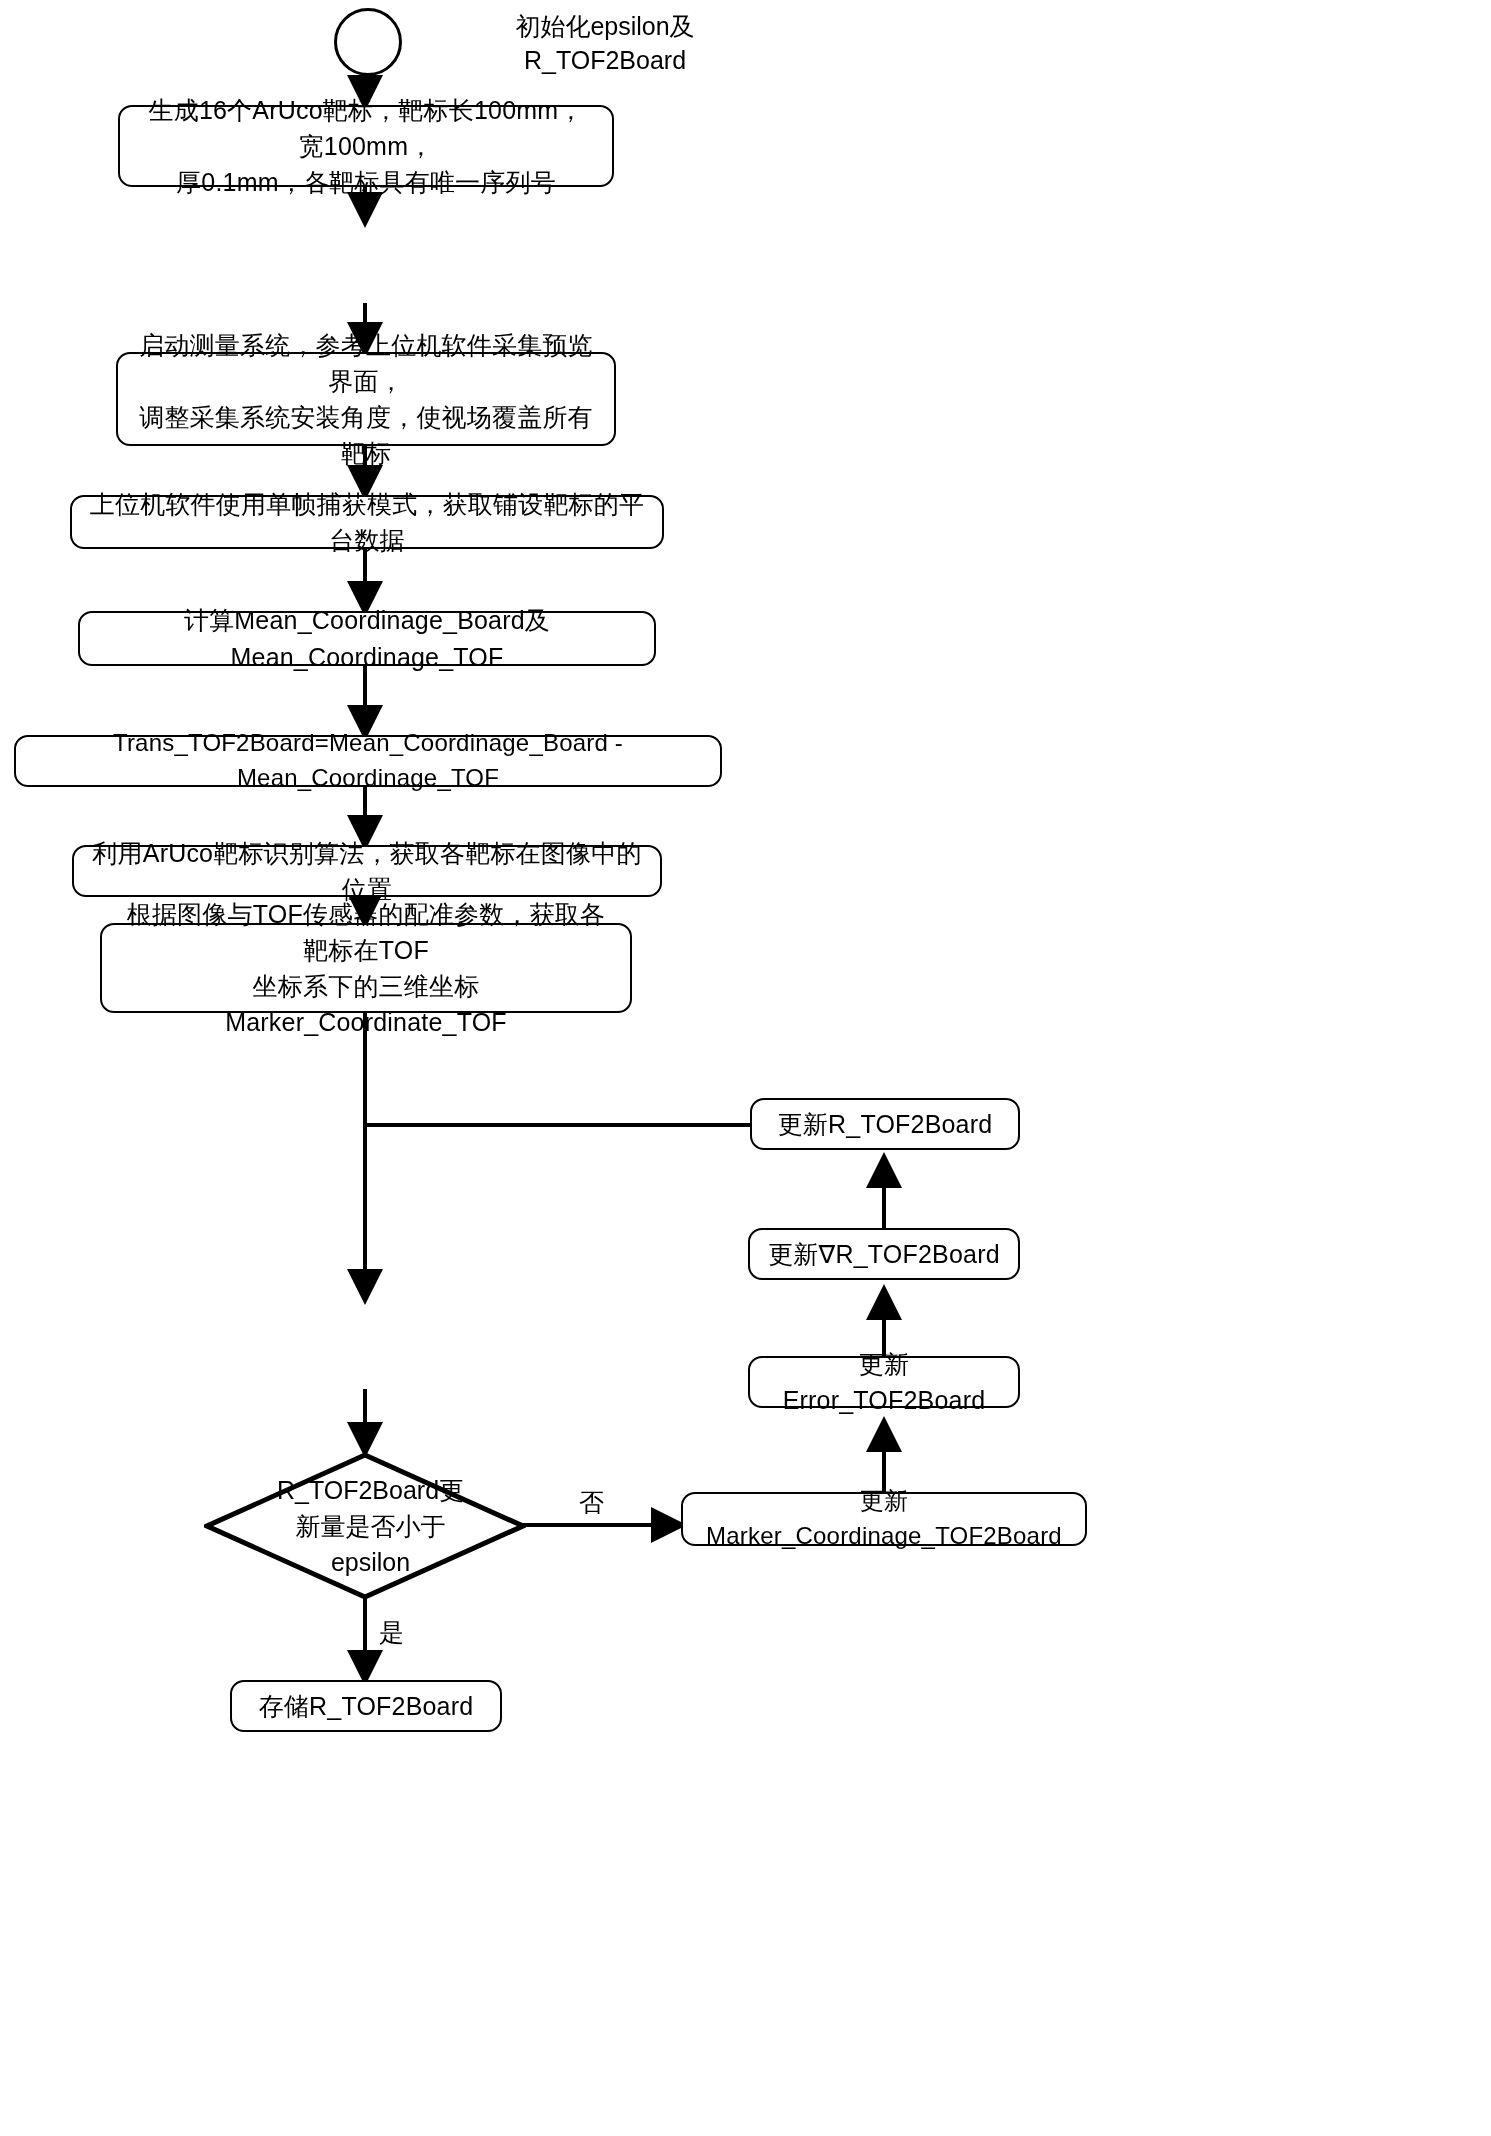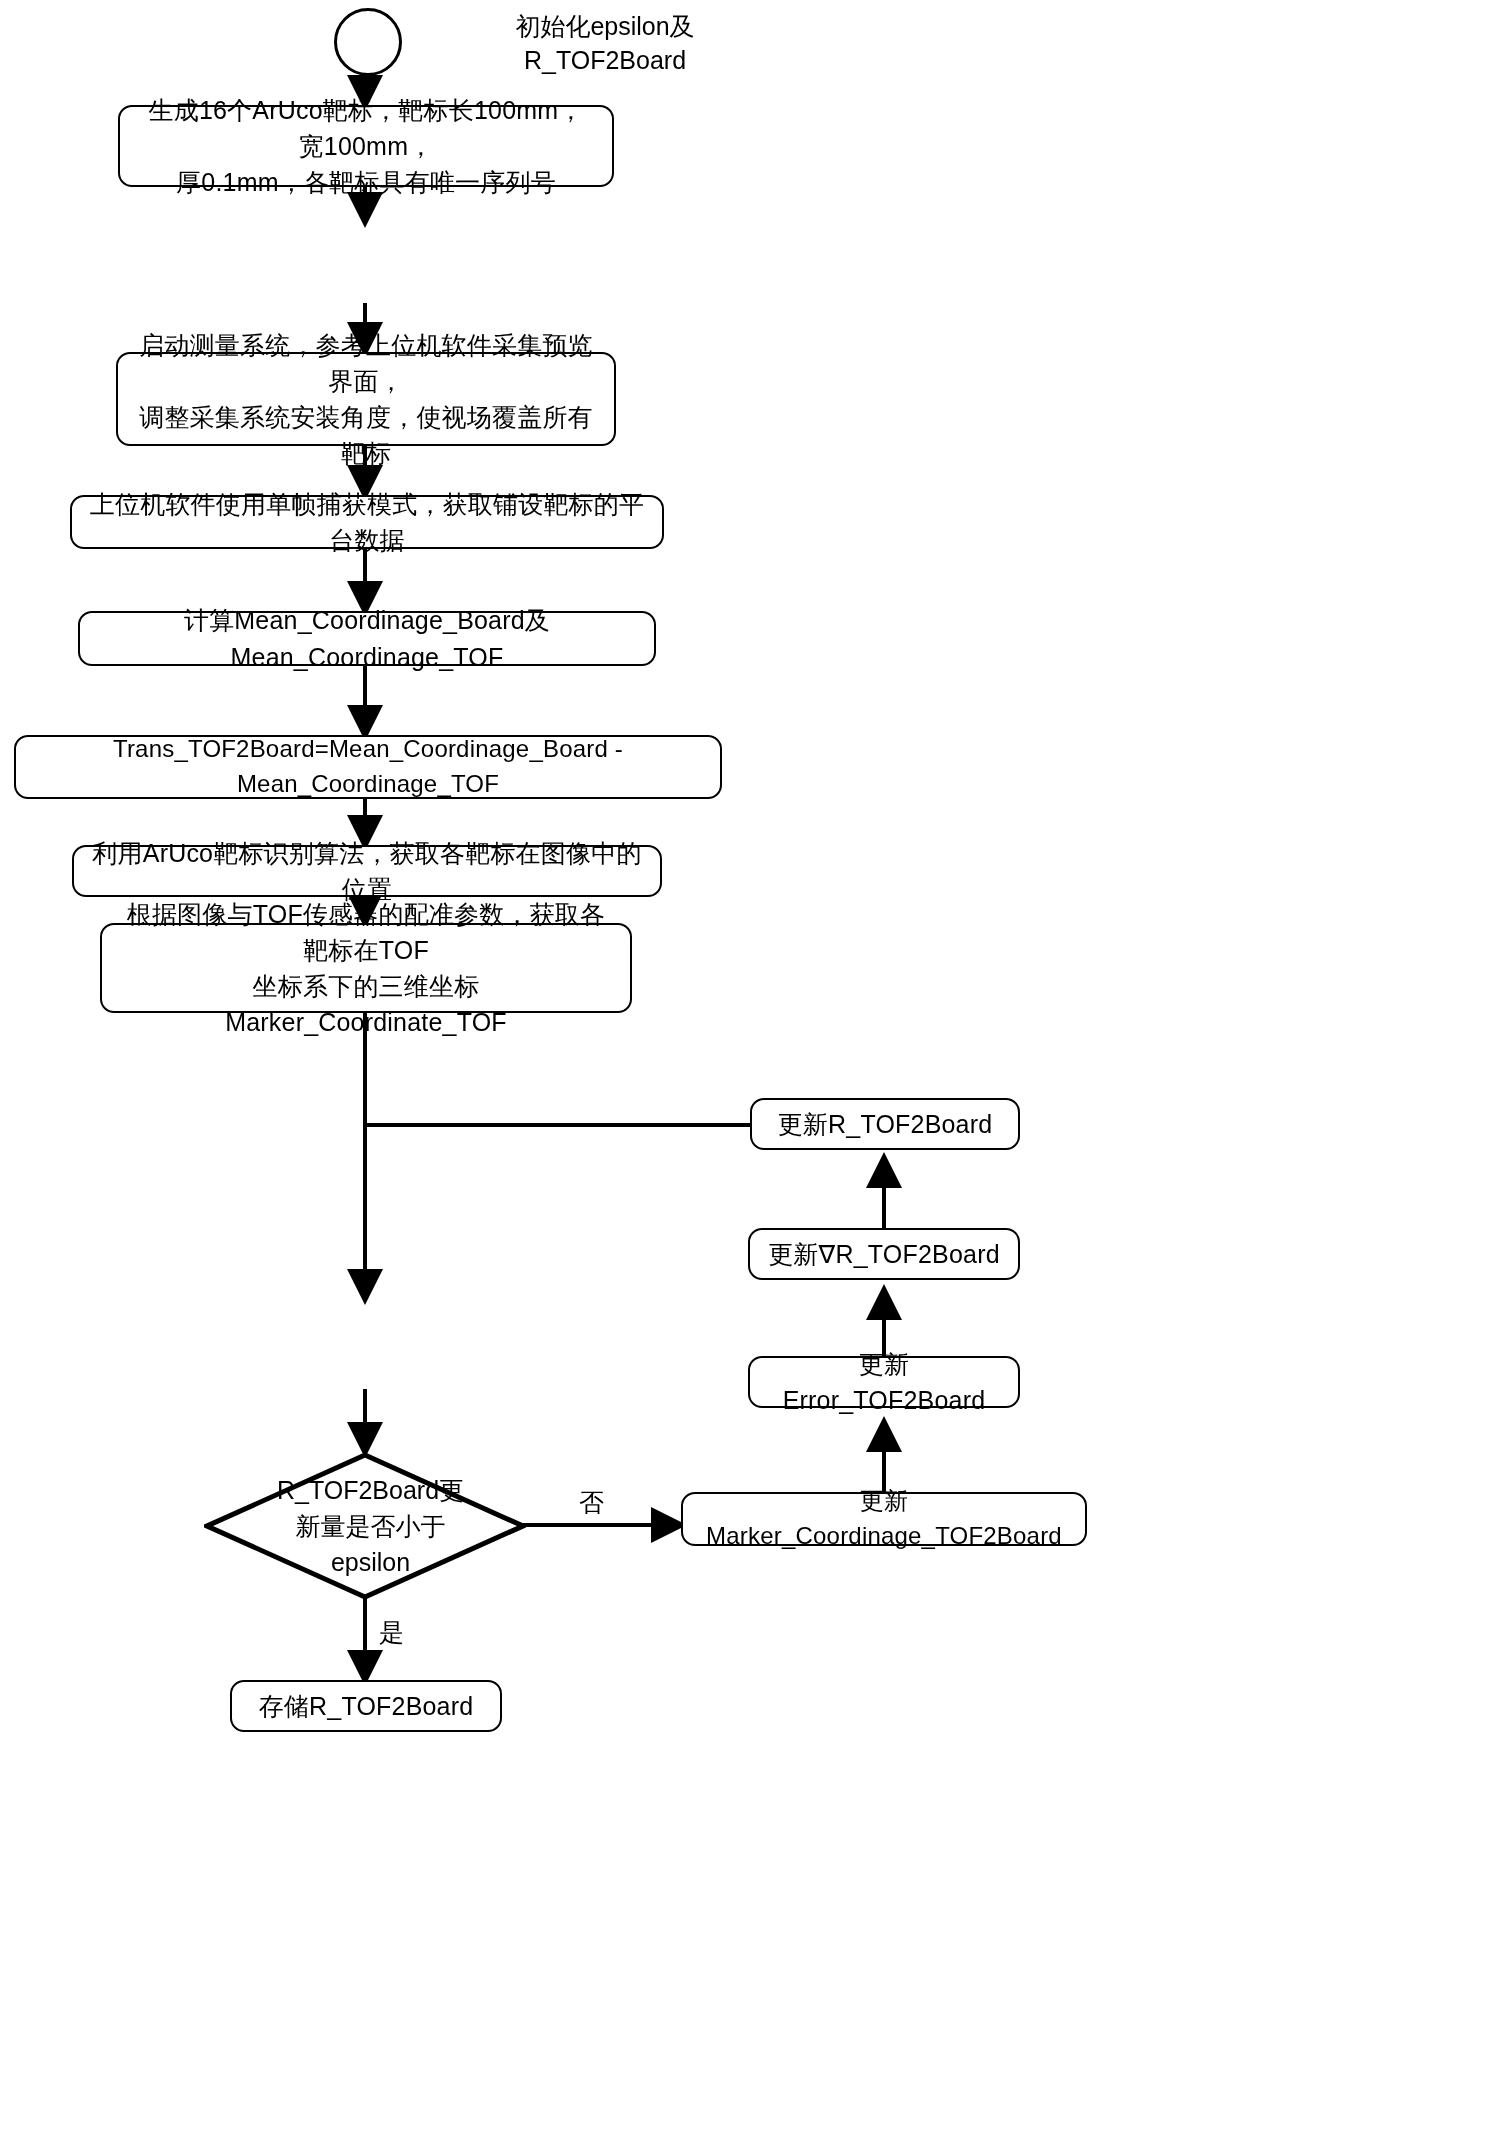--- a/index.html
+++ b/index.html
@@ -96,21 +96,21 @@
   </div>
 
   <div class="node proc" style="left:70px;top:495px;width:594px;height:54px;">
     <span>上位机软件使用单帧捕获模式，获取铺设靶标的平台数据</span>
   </div>
 
   <div class="node proc" style="left:78px;top:611px;width:578px;height:55px;">
     <span>计算Mean_Coordinage_Board及 Mean_Coordinage_TOF</span>
   </div>
 
-  <div class="node proc" style="left:14px;top:735px;width:708px;height:64px;font-size:24px;">
+  <div class="node proc" style="left:14px;top:735px;width:708px;height:52px;font-size:24px;">
     <span>Trans_TOF2Board=Mean_Coordinage_Board - Mean_Coordinage_TOF</span>
   </div>
 
   <div class="node proc" style="left:100px;top:923px;width:532px;height:90px;">
     <span>根据图像与TOF传感器的配准参数，获取各靶标在TOF
 坐标系下的三维坐标Marker_Coordinate_TOF</span>
   </div>
 
   <div class="node proc" style="left:72px;top:845px;width:590px;height:52px;">
     <span>利用ArUco靶标识别算法，获取各靶标在图像中的位置</span>

